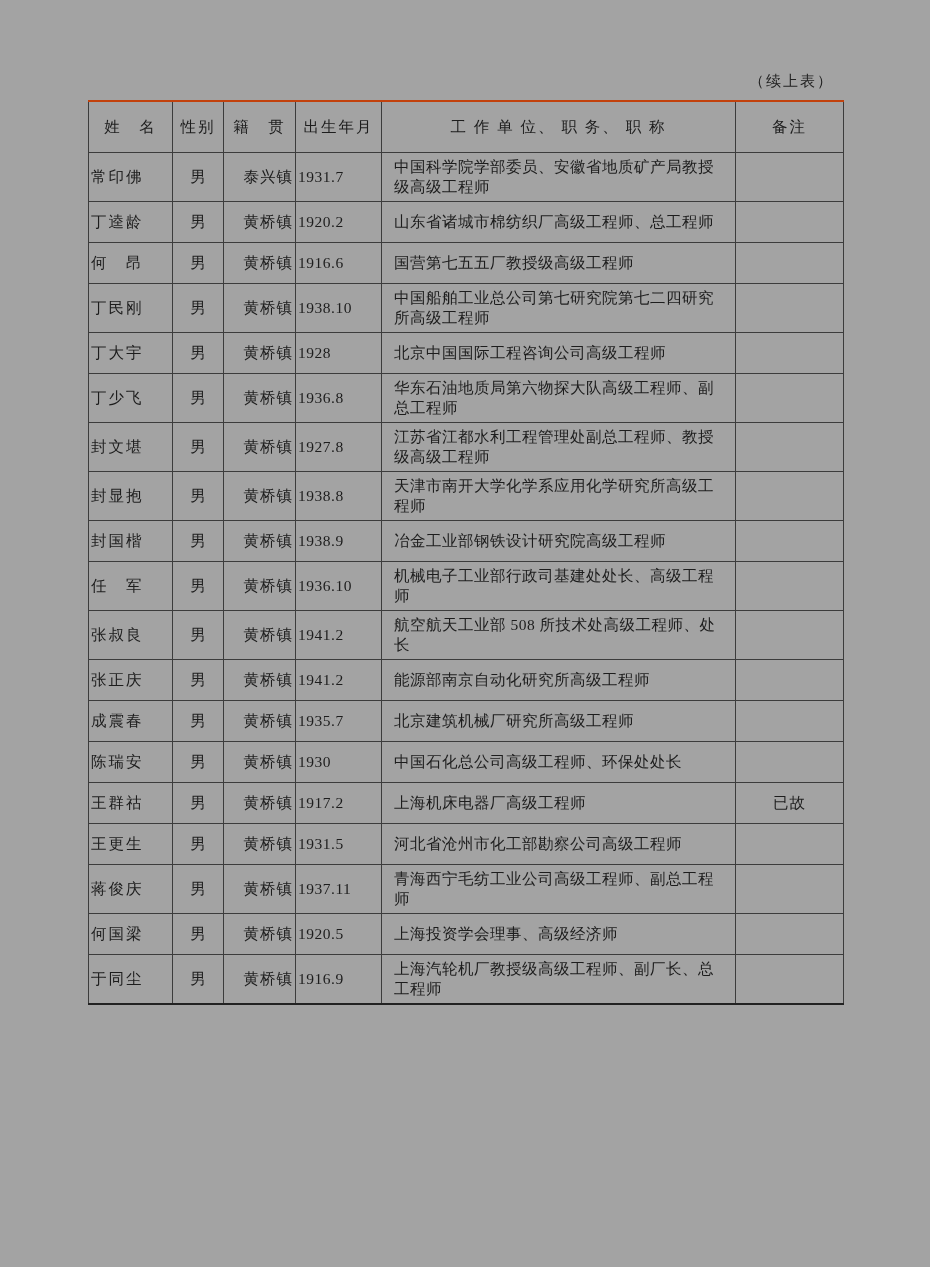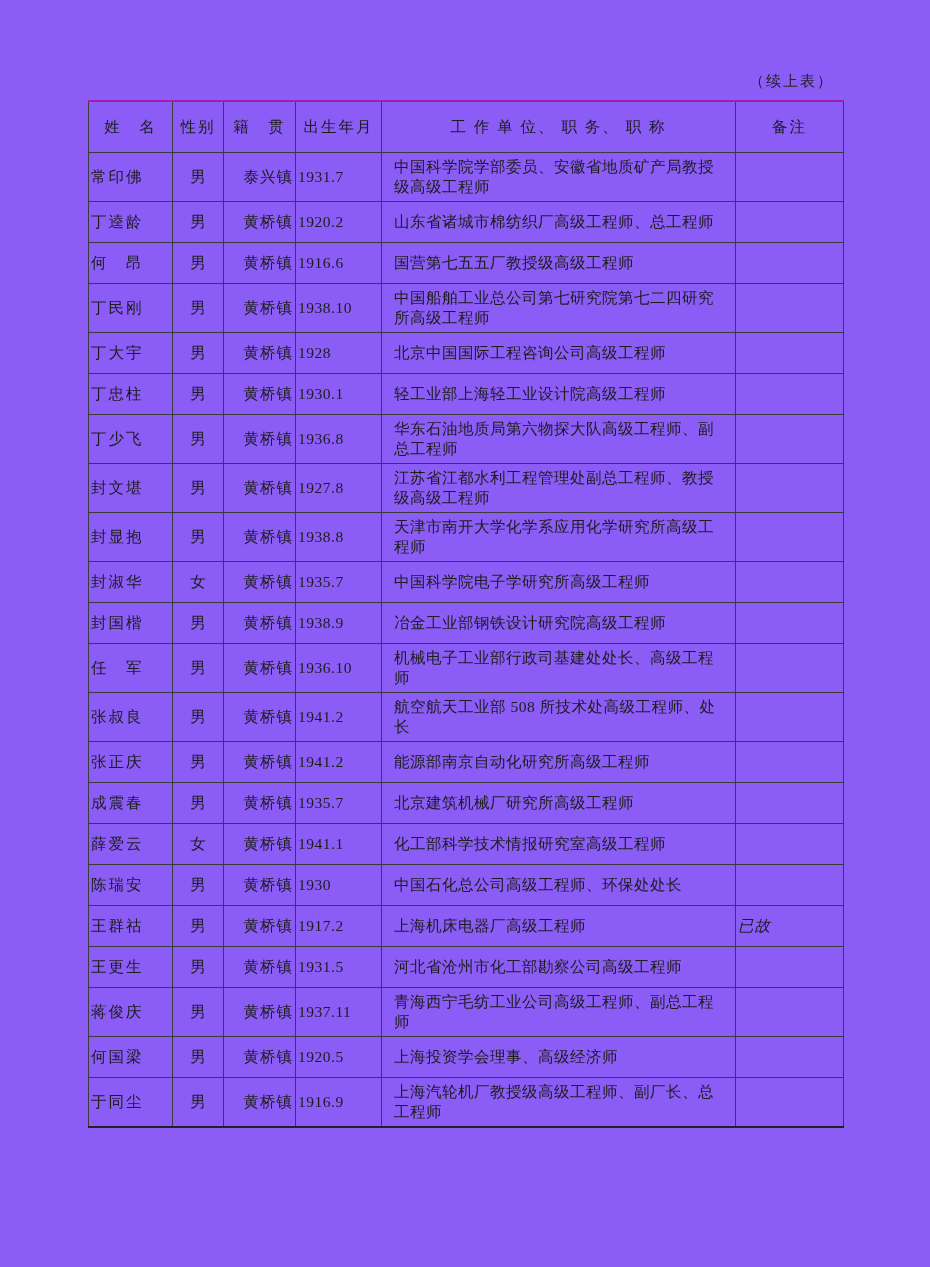--- a/index.html
+++ b/index.html
@@ -4,21 +4,21 @@
 <style>
   html, body { margin: 0; padding: 0; }
   body {
     width: 930px; height: 1267px;
     background: #f6f6f4;
     font-family: "Liberation Serif", "DejaVu Serif", serif;
   }
   .page {
     position: relative;
     width: 930px; height: 1267px;
-    background: #8b5cf6;
+    background: #a3a3a3;
     color: #1f1f1f;
     overflow: hidden;
   }
   .note {
     position: absolute;
     top: 72px; right: 96px;
     font-size: 15px;
     letter-spacing: 2px;
     color: #222;
   }
@@ -32,29 +32,29 @@
     color: #1d1d1d;
   }
   table.roster th, table.roster td {
     border: 1px solid #3c3c3c;
     vertical-align: middle;
     font-weight: normal;
   }
   table.roster thead th {
     height: 48px;
     letter-spacing: 2px;
-    border-top: 2px solid #a21caf;
+    border-top: 2px solid #c2410c;
   }
   table.roster tr:last-child td { border-bottom: 2px solid #222; }
   td.c-name   { letter-spacing: 2px; padding: 3px 2px; }
   td.c-gender { text-align: center; padding: 3px 2px; }
   td.c-native { text-align: right; letter-spacing: 1px; padding: 3px 2px; }
   td.c-birth  { text-align: left; letter-spacing: 0.5px; padding: 3px 2px; }
   td.c-work   { text-align: left; padding: 4px 12px; line-height: 20px; letter-spacing: 0.5px; }
-  td.c-remark { letter-spacing: 1px; padding: 3px 2px; font-style: italic; }
+  td.c-remark { text-align: center; letter-spacing: 1px; padding: 3px 2px; }
   table.roster td { height: 32px; }
 </style>
 </head>
 <body>
 
 <div class="page">
 
   <div class="note">（续上表）</div>
 
   <table class="roster">
@@ -115,28 +115,20 @@
 
     <tr>
       <td class="c-name">丁大宇</td>
       <td class="c-gender">男</td>
       <td class="c-native">黄桥镇</td>
       <td class="c-birth">1928</td>
       <td class="c-work">北京中国国际工程咨询公司高级工程师</td>
       <td class="c-remark"></td>
     </tr>
 
-    <tr>
-      <td class="c-name">丁忠柱</td>
-      <td class="c-gender">男</td>
-      <td class="c-native">黄桥镇</td>
-      <td class="c-birth">1930.1</td>
-      <td class="c-work">轻工业部上海轻工业设计院高级工程师</td>
-      <td class="c-remark"></td>
-    </tr>
 
     <tr>
       <td class="c-name">丁少飞</td>
       <td class="c-gender">男</td>
       <td class="c-native">黄桥镇</td>
       <td class="c-birth">1936.8</td>
       <td class="c-work">华东石油地质局第六物探大队高级工程师、副总工程师</td>
       <td class="c-remark"></td>
     </tr>
 
@@ -151,28 +143,20 @@
 
     <tr>
       <td class="c-name">封显抱</td>
       <td class="c-gender">男</td>
       <td class="c-native">黄桥镇</td>
       <td class="c-birth">1938.8</td>
       <td class="c-work">天津市南开大学化学系应用化学研究所高级工程师</td>
       <td class="c-remark"></td>
     </tr>
 
-    <tr>
-      <td class="c-name">封淑华</td>
-      <td class="c-gender">女</td>
-      <td class="c-native">黄桥镇</td>
-      <td class="c-birth">1935.7</td>
-      <td class="c-work">中国科学院电子学研究所高级工程师</td>
-      <td class="c-remark"></td>
-    </tr>
 
     <tr>
       <td class="c-name">封国楷</td>
       <td class="c-gender">男</td>
       <td class="c-native">黄桥镇</td>
       <td class="c-birth">1938.9</td>
       <td class="c-work">冶金工业部钢铁设计研究院高级工程师</td>
       <td class="c-remark"></td>
     </tr>
 
@@ -206,28 +190,20 @@
     <tr>
       <td class="c-name">成震春</td>
       <td class="c-gender">男</td>
       <td class="c-native">黄桥镇</td>
       <td class="c-birth">1935.7</td>
       <td class="c-work">北京建筑机械厂研究所高级工程师</td>
       <td class="c-remark"></td>
     </tr>
 
 
-    <tr>
-      <td class="c-name">薛爱云</td>
-      <td class="c-gender">女</td>
-      <td class="c-native">黄桥镇</td>
-      <td class="c-birth">1941.1</td>
-      <td class="c-work">化工部科学技术情报研究室高级工程师</td>
-      <td class="c-remark"></td>
-    </tr>
 
     <tr>
       <td class="c-name">陈瑞安</td>
       <td class="c-gender">男</td>
       <td class="c-native">黄桥镇</td>
       <td class="c-birth">1930</td>
       <td class="c-work">中国石化总公司高级工程师、环保处处长</td>
       <td class="c-remark"></td>
     </tr>
 

